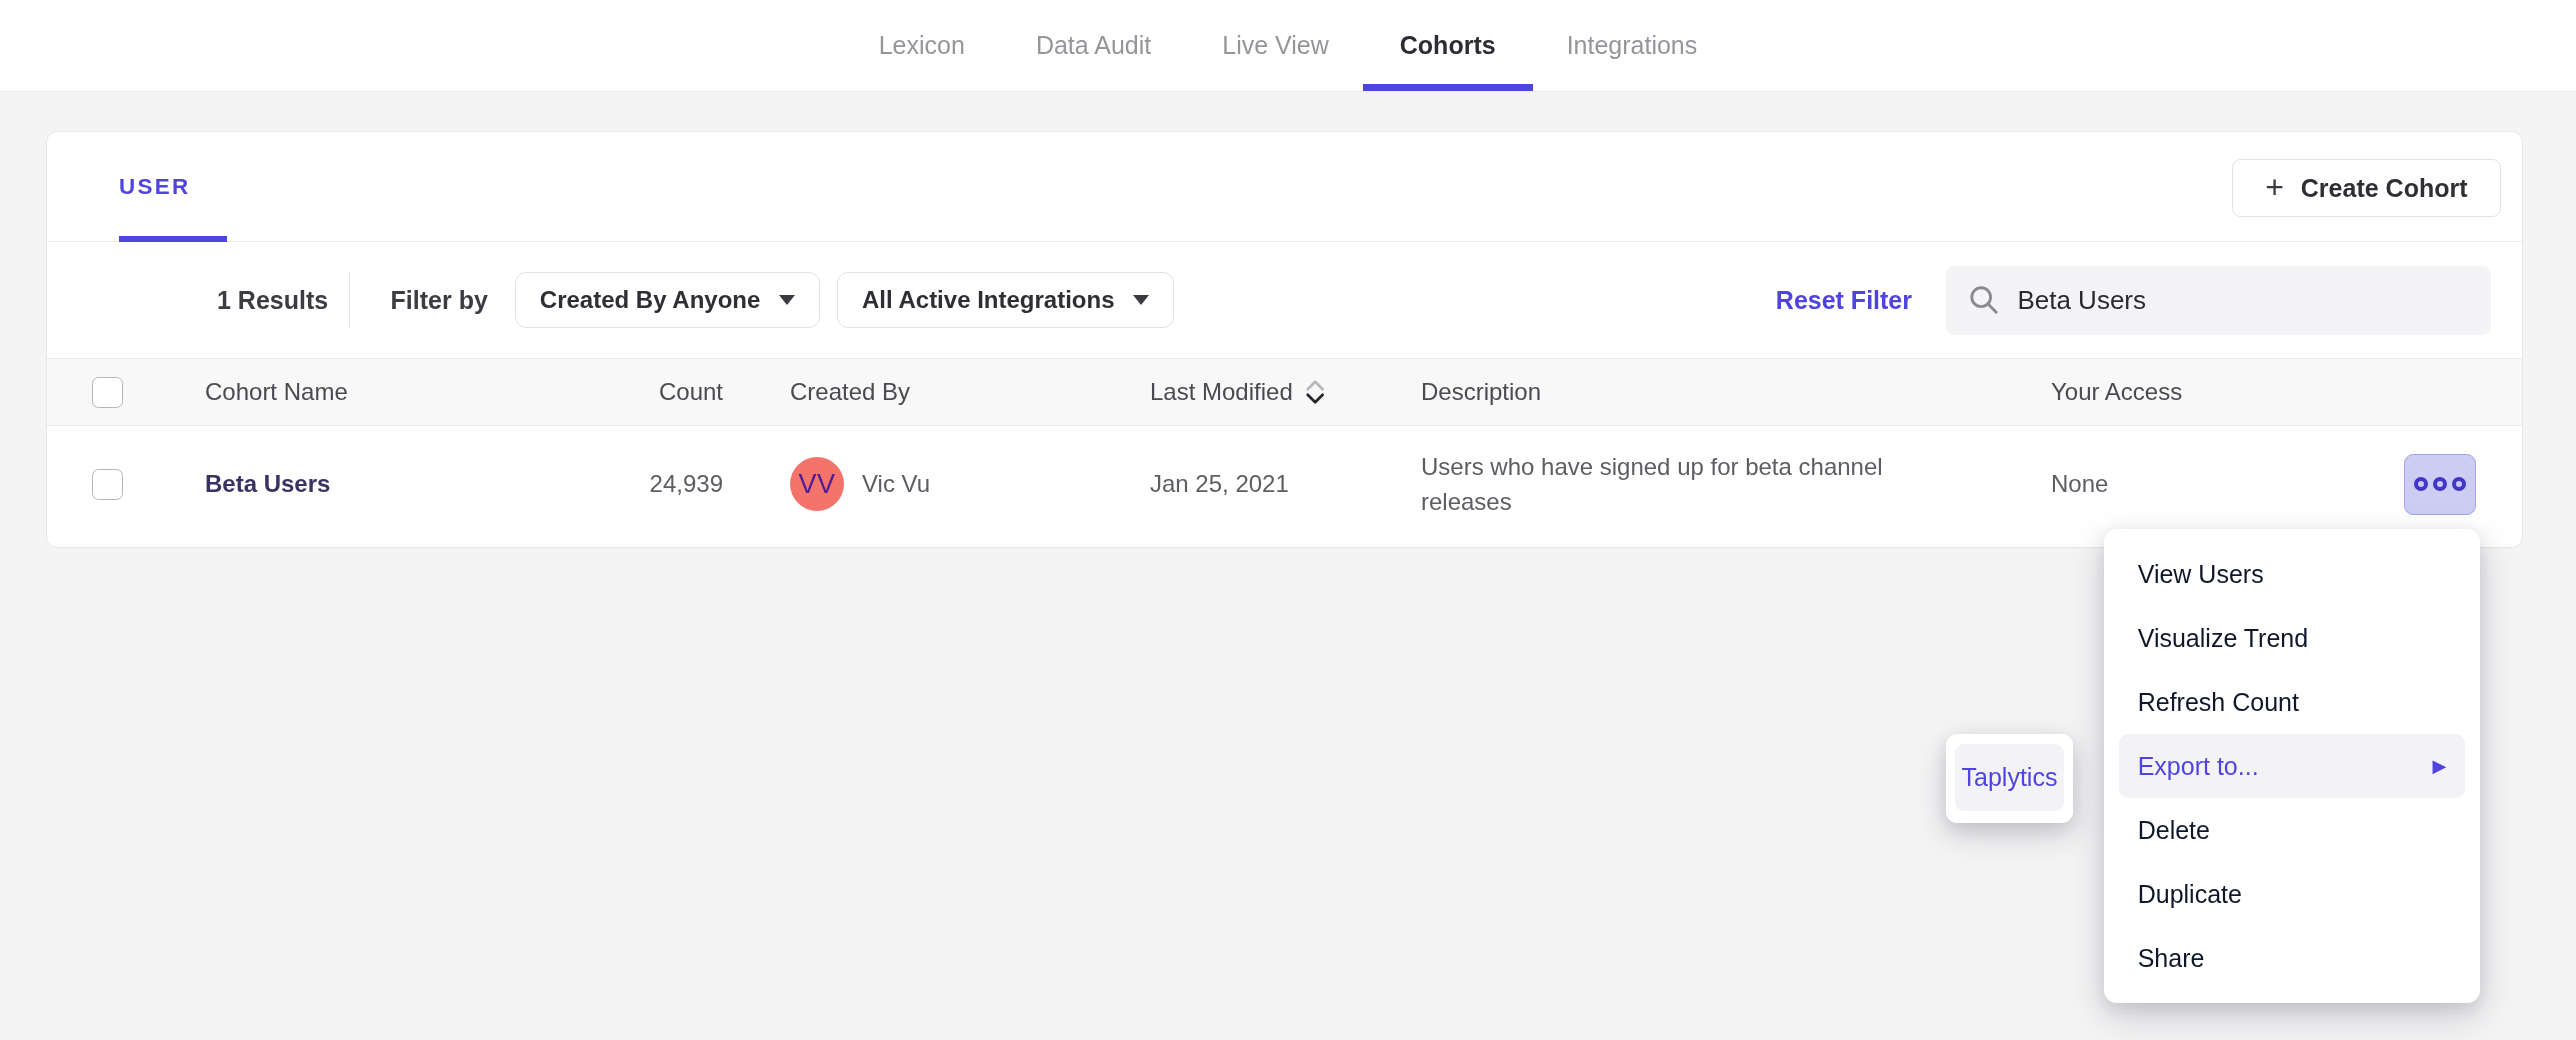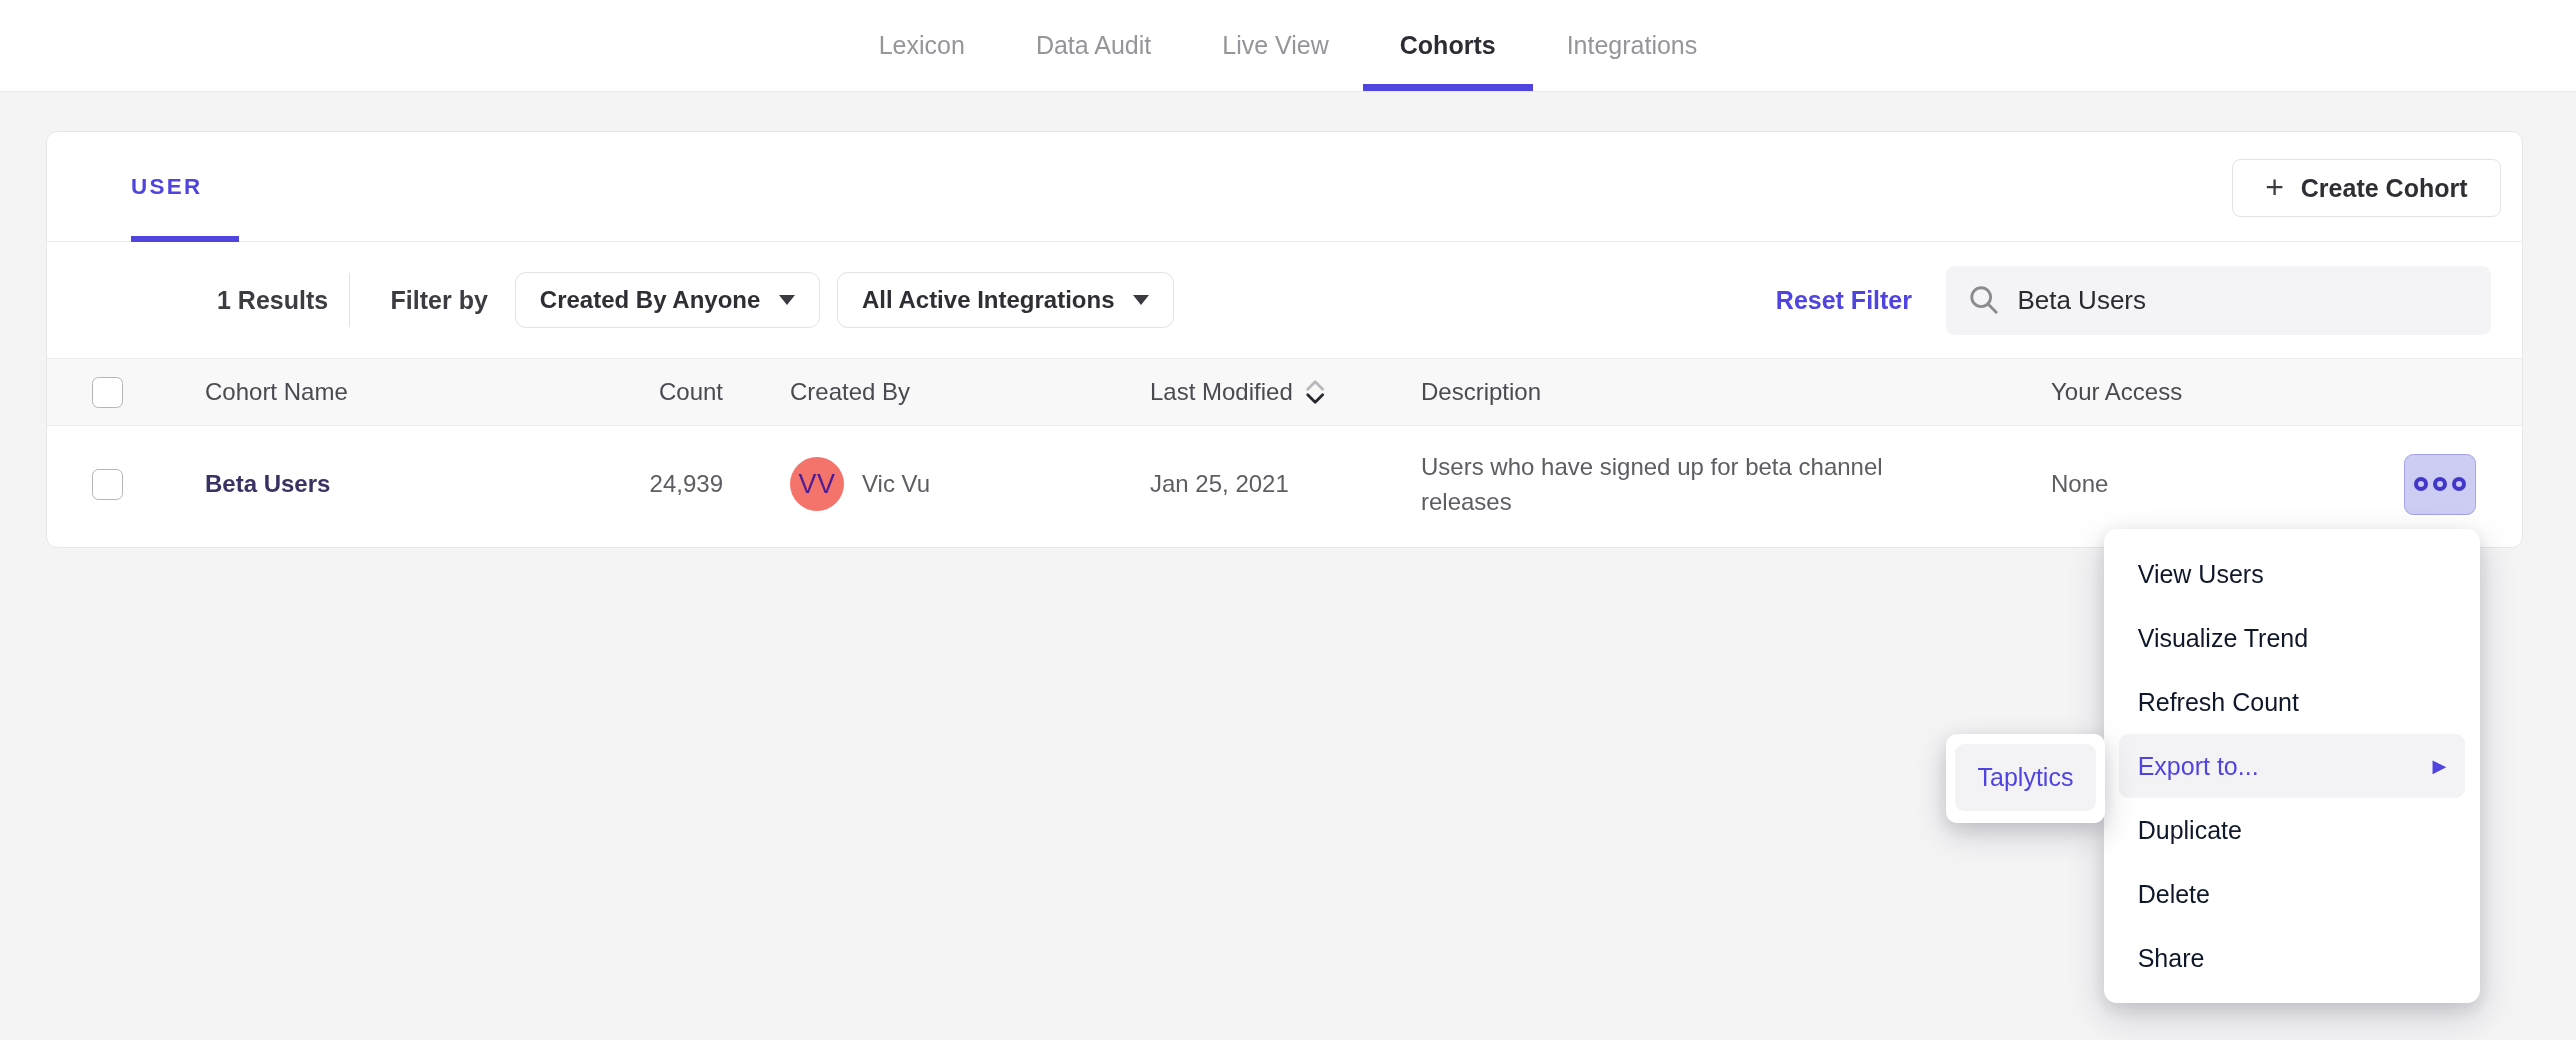--- a/index.html
+++ b/index.html
@@ -10,21 +10,21 @@
             display:flex; align-items:stretch; justify-content:center; gap:71px; }
   .nav-item { position:relative; display:flex; align-items:center; font-size:25px; color:#95959a; cursor:pointer; }
   .nav-item.active { color:#2c2c34; font-weight:600; }
   .nav-underline { position:absolute; bottom:0; left:50%; transform:translateX(-50%); width:170px; height:7.5px; background:#4f44e0; }
 
   
   .card { position:absolute; left:46px; top:131px; width:2477px; height:417px; background:#ffffff;
           border:0.9px solid #e7e7e9; border-radius:11.2px; }
 
   .tabs-row { position:relative; height:110px; border-bottom:0.9px solid #ececee; border-radius:11.2px 11.2px 0 0; }
-  .user-tab { position:absolute; left:84px; top:0; height:100%; display:flex; align-items:center;
+  .user-tab { position:absolute; left:72px; top:0; height:100%; display:flex; align-items:center;
               font-size:22.4px; font-weight:700; letter-spacing:2.3px; color:#4f44e0; cursor:pointer; }
   .tab-underline { position:absolute; left:0; bottom:-0.9px; width:108px; height:5.6px; background:#4f44e0; }
   .create-btn { position:absolute; right:21.5px; top:27px; height:58px; padding:0 32px; background:#ffffff;
                 border:1.4px solid #e2e2e5; border-radius:8.4px; display:flex; align-items:center; gap:17px;
                 font-size:25px; font-weight:600; color:#2e2e34; cursor:pointer; }
   .plus-glyph { font-size:32px; font-weight:400; color:#3a3a40; line-height:1; margin-top:-2.8px; }
 
   
   .filter-row { position:relative; height:116px; display:flex; align-items:center; padding-left:152px; }
   .results-label { font-size:25px; font-weight:600; color:#3c3c42;margin-left:18px; }
@@ -65,21 +65,21 @@
 
   
   .ctx-menu { position:absolute; left:2104px; top:529px; width:376px; background:#ffffff; border-radius:13px;
               box-shadow:0 5.6px 15px rgba(30,30,50,0.10), 0 13px 37px rgba(30,30,50,0.18);
               padding:13px 15px; z-index:20; }
   .ctx-item { height:64px; display:flex; align-items:center; justify-content:space-between;
               padding:0 18.7px; border-radius:9.3px; font-size:25px; color:#0f172a; cursor:pointer; }
   .ctx-item.highlight { background:#f3f3f5; color:#4f44e0; }
   .submenu-arrow { font-size:18px; color:#4f44e0; }
 
-  .sub-menu { position:absolute; left:1946px; top:734px; width:159px; height:89px; background:#ffffff; border-radius:11.2px;
+  .sub-menu { position:absolute; left:1946px; top:734px; width:127px; height:89px; background:#ffffff; border-radius:11.2px;
               box-shadow:0 5.6px 15px rgba(30,30,50,0.10), 0 11.2px 32px rgba(30,30,50,0.18);
               padding:10.3px 9.3px; z-index:21; }
   .sub-item { height:67px; background:#f3f3f5; border-radius:9.3px; display:flex; align-items:center; justify-content:center;
               font-size:25px; color:#4f44e0; cursor:pointer; }
 </style>
 </head>
 <body>
 
 <header class="topnav">
   <div class="nav-item">Lexicon</div>
@@ -171,21 +171,21 @@
 </section>
 
 <div class="ctx-menu">
   <div class="ctx-item">View Users</div>
   <div class="ctx-item">Visualize Trend</div>
   <div class="ctx-item">Refresh Count</div>
   <div class="ctx-item highlight">
     <span>Export to...</span>
     <span class="submenu-arrow">▶</span>
   </div>
+  <div class="ctx-item">Delete</div>
   <div class="ctx-item">Duplicate</div>
-  <div class="ctx-item">Delete</div>
   <div class="ctx-item">Share</div>
 </div>
 
 <div class="sub-menu">
   <div class="sub-item">Taplytics</div>
 </div>
 
 
 </body></html>

